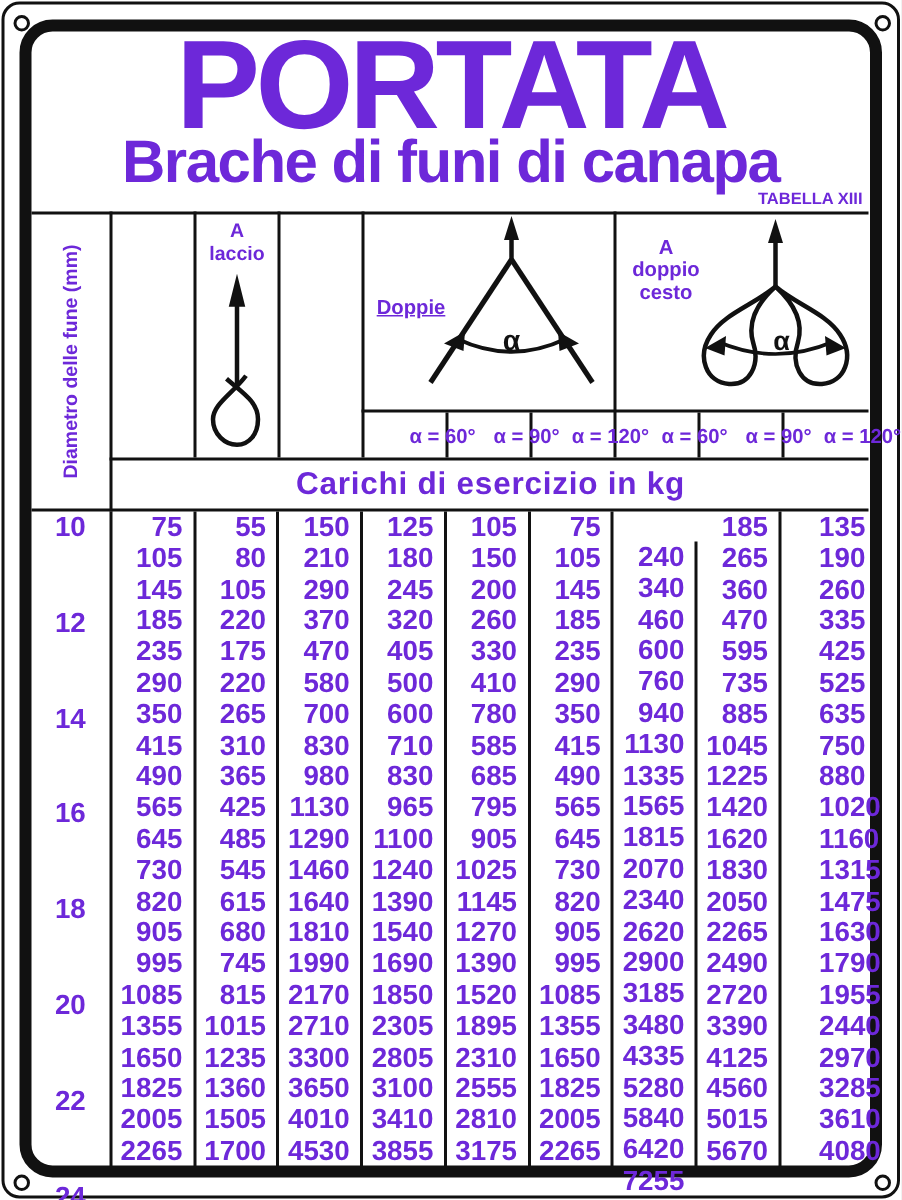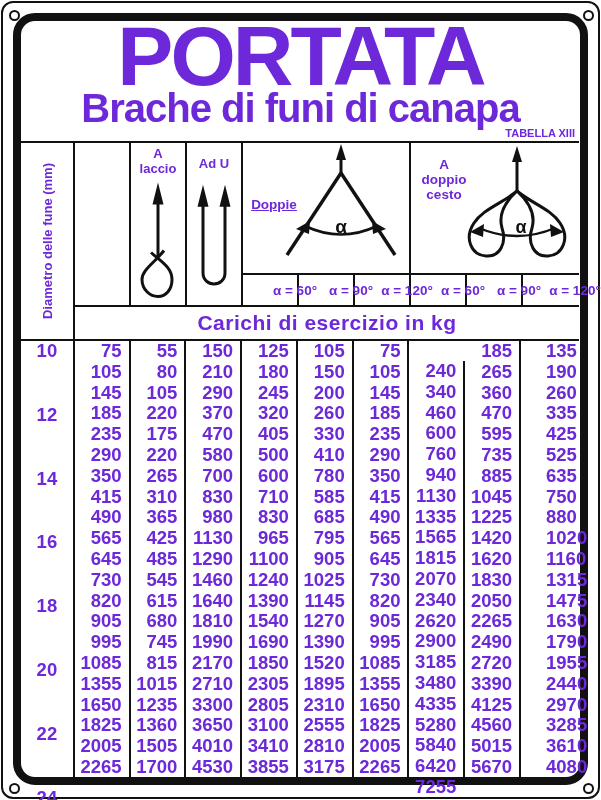--- a/index.html
+++ b/index.html
@@ -81,30 +81,20 @@
       <div>A</div>
       <div>laccio</div>
     </div>
     <svg width="54" height="126" viewBox="0 0 54 126">
       <polygon class="fil" points="27,4 21.5,26 32.5,26"></polygon>
       <line class="stk" x1="27" y1="22" x2="27" y2="78"></line>
       <path class="stk" d="M33,72 C24,84 11,91 11,101 C11,111 19,118 27,118 C35,118 41,111 41,101 C41,89 30,83 20,74"></path>
     </svg>
   </div>
 
-  <div class="hcol" style="left:187px;">
-    <div class="lbl" style="padding-top:14px;">
-      <div>Ad U</div>
-    </div>
-    <svg width="54" height="118" viewBox="0 0 54 118">
-      <polygon class="fil" points="16,4 10.5,26 21.5,26"></polygon>
-      <polygon class="fil" points="38,4 32.5,26 43.5,26"></polygon>
-      <path class="stk" d="M16,22 L16,92 C16,107 38,107 38,92 L38,22"></path>
-    </svg>
-  </div>
 
   <div class="grp" style="left:243px;width:164px;">
     <div class="lbl" style="left:2px;top:54px;width:58px;text-decoration:underline;">Doppie</div>
     <svg width="164" height="130" viewBox="0 0 164 130">
       <polygon class="fil" points="98,1 93,17 103,17"></polygon>
       <line class="stk" x1="98" y1="13" x2="98" y2="32"></line>
       <line class="stk" style="stroke-width:3.4" x1="98" y1="30" x2="44" y2="112"></line>
       <line class="stk" style="stroke-width:3.4" x1="98" y1="30" x2="152" y2="112"></line>
       <path class="stk" style="stroke-width:2.6" d="M62,83 Q98,100 134,83"></path>
       <polygon class="fil" points="53,86 67,78 66,91"></polygon>

